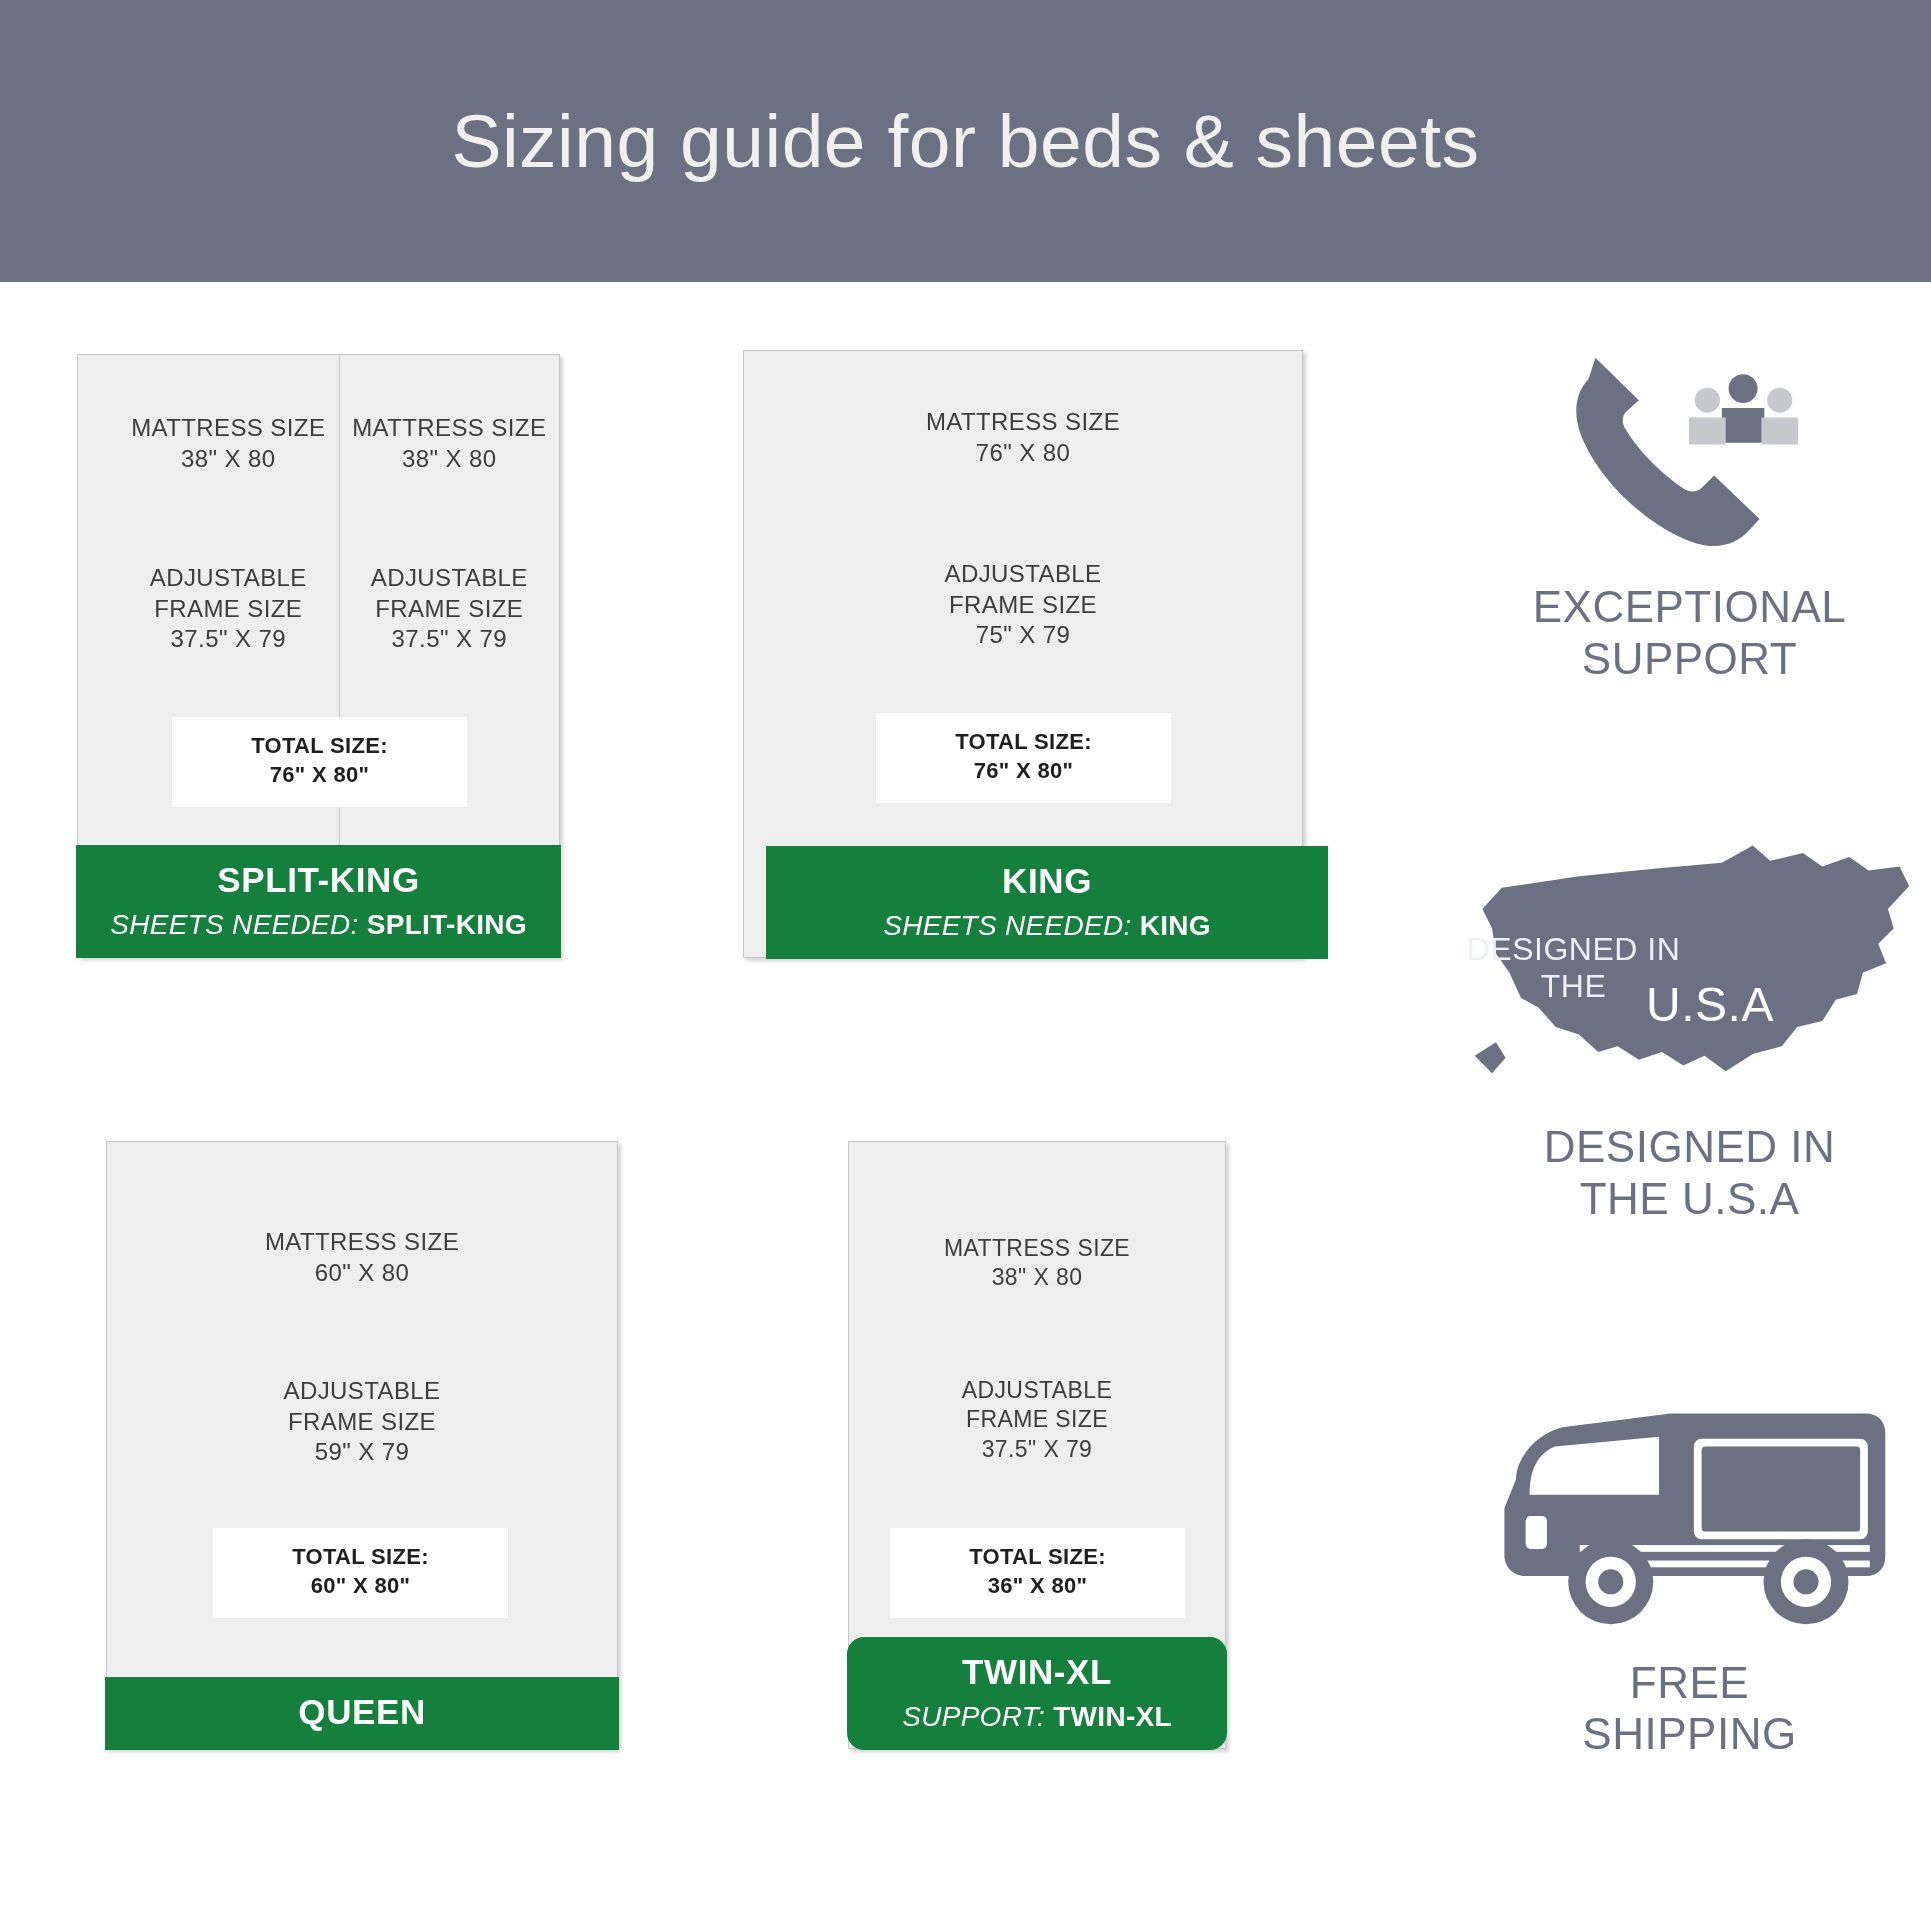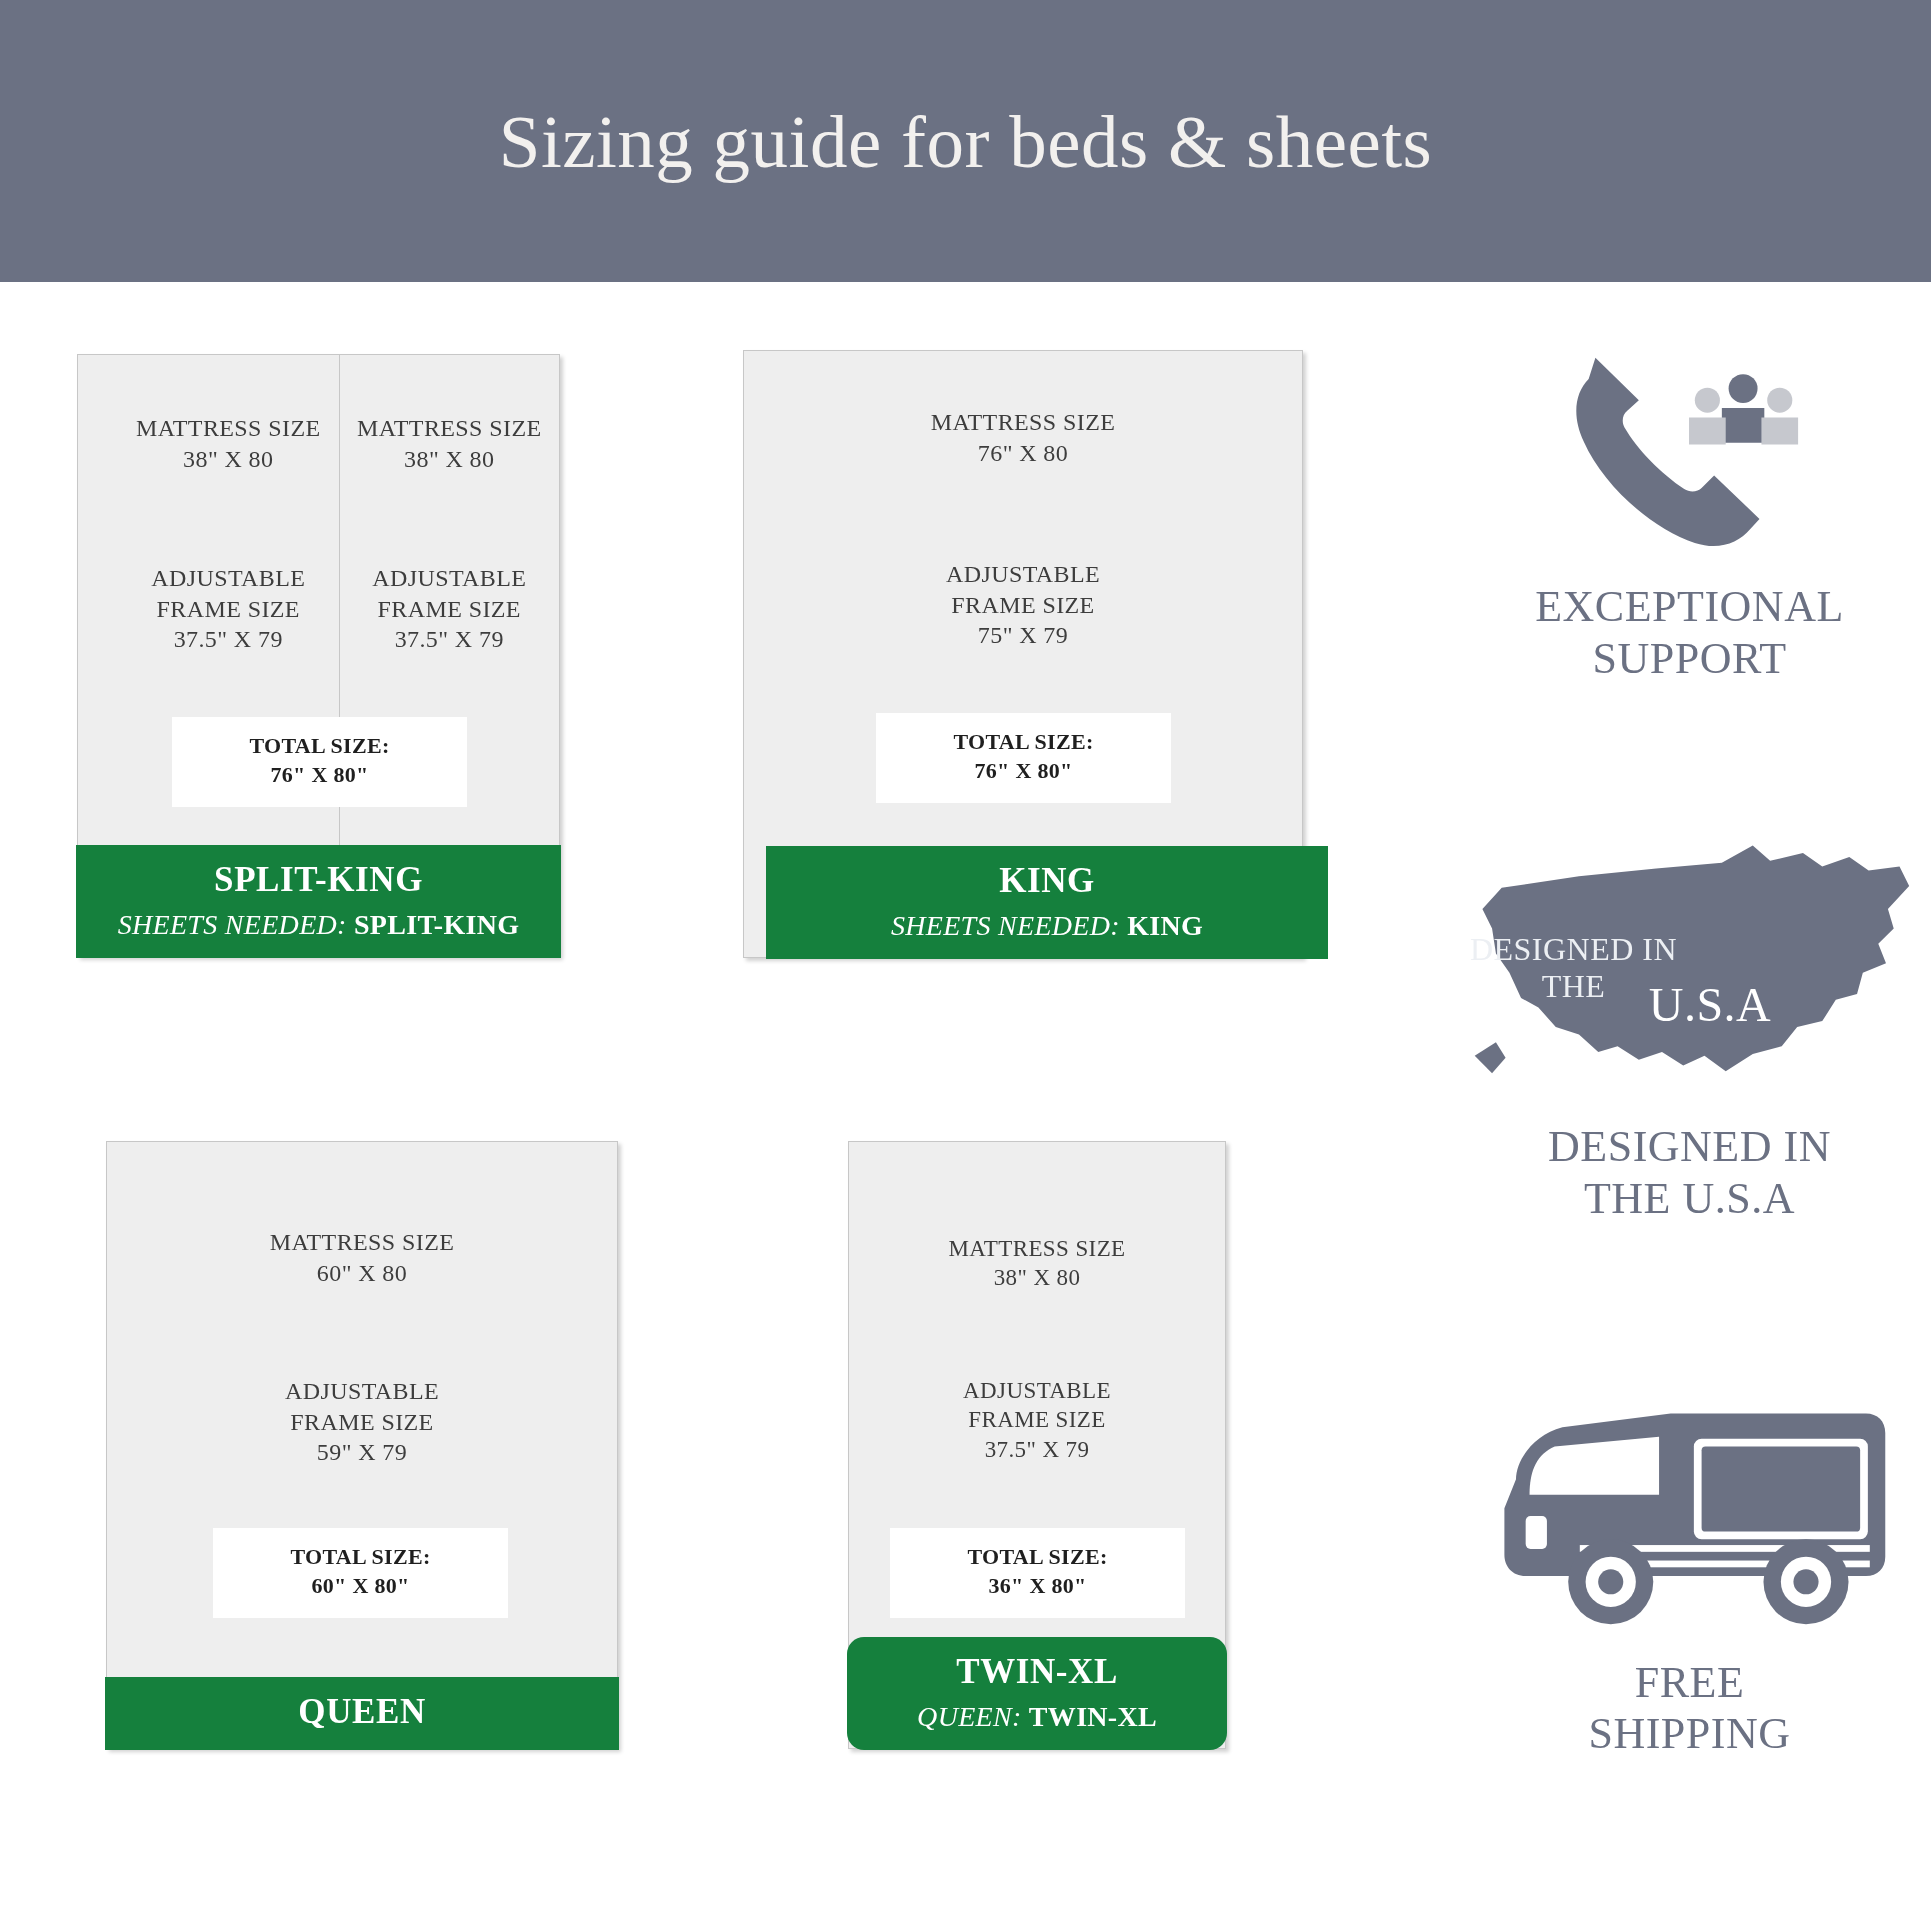--- a/index.html
+++ b/index.html
@@ -8,21 +8,20 @@
     height: 1931px;
     background: #ffffff;
     font-family: "Liberation Sans", sans-serif;
     overflow: hidden;
   }
   .page {
     position: relative;
     width: 1931px;
     height: 1931px;
     background: #ffffff;
-    font-family: Liberation Serif, serif;
   }
 
   
   .header {
     position: absolute;
     left: 0; top: 0;
     width: 1931px;
     height: 282px;
     background: #6b7183;
     display: flex;
@@ -239,21 +238,21 @@
         <div class="lbl small">FRAME SIZE</div>
         <div class="lbl small">37.5" X 79</div>
       </div>
       <div class="total-box" style="left:41px; top:386px; width:295px;">
         <div class="t1">TOTAL SIZE:</div>
         <div class="t2">36" X 80"</div>
       </div>
       <div class="card-footer" style="bottom:-1.9px;border-radius:17px;">
         <div class="name">TWIN-XL</div>
         <div class="sheets">
-          <span>QUEEN: </span><b>TWIN-XL</b>
+          <span>SUPPORT: </span><b>TWIN-XL</b>
         </div>
       </div>
     </div>
 
     <div class="feature" style="left:1419px; top:58px;">
       <div class="icon" style="height:241px;">
         <svg width="290" height="222" viewBox="0 0 300 230" aria-hidden="true">
           <path d="M45 30 C30 45 28 70 40 95 C60 140 110 185 155 200 C180 208 200 200 212 186 L222 175 L175 130 L162 143 C158 147 150 148 144 144 C120 128 96 104 82 80 C79 74 80 67 85 63 L97 52 L52 8 Z" fill="#6b7183"></path>
           <circle cx="205" cy="40" r="15" fill="#6b7183"></circle>
           <path d="M183 60 h44 v36 h-44 z" fill="#6b7183"></path>

